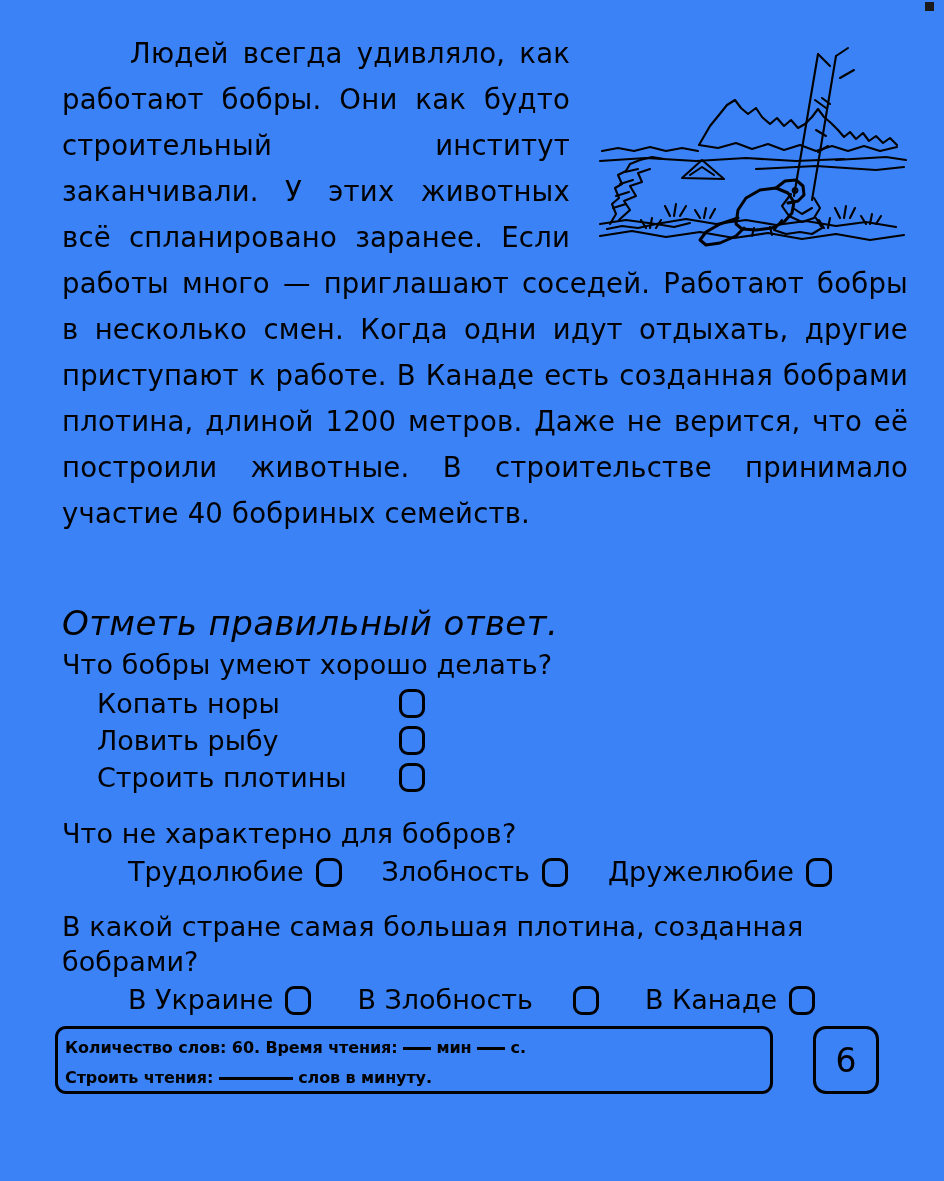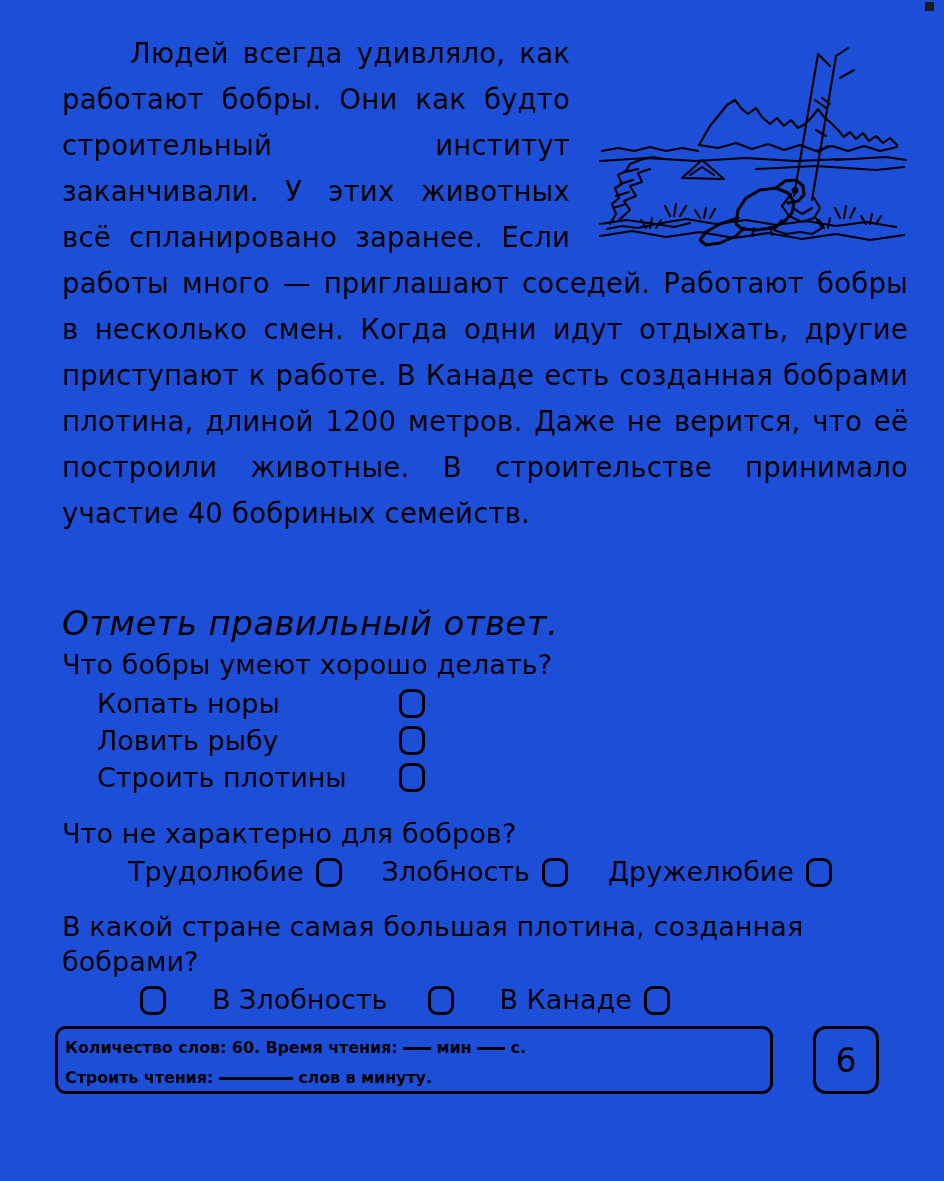--- a/index.html
+++ b/index.html
@@ -14,21 +14,21 @@
     font-family: "DejaVu Sans", sans-serif;
     color: #000000;
     overflow: hidden;
   }
 
   .page {
     position: absolute;
     left: 0; top: 0;
     width: 944px;
     height: 1181px;
-    background: #1d4ed8;
+    background: #3b82f6;
   }
 
   
   .corner-mark {
     position: absolute;
     right: 10px;
     top: 2px;
     width: 9px;
     height: 9px;
     background: #1a1a1a;
@@ -268,20 +268,21 @@
       <span class="cb-gap-m"></span>
       <span class="opt-label">Дружелюбие</span>
       <span class="cb-gap-s"></span>
       <span class="checkbox"></span>
     </div>
 
     <div class="block-gap"></div>
 
     <div class="q-text">В какой стране самая большая плотина, созданная бобрами?</div>
     <div class="opts-inline">
+      <span class="opt-label">В Украине</span>
       <span class="cb-gap-s"></span>
       <span class="checkbox"></span>
       <span class="cb-gap-l"></span>
       <span class="opt-label">В Злобность</span>
       <span class="cb-gap-m"></span>
       <span class="checkbox"></span>
       <span class="cb-gap-l"></span>
       <span class="opt-label">В Канаде</span>
       <span class="cb-gap-s"></span>
       <span class="checkbox"></span>

